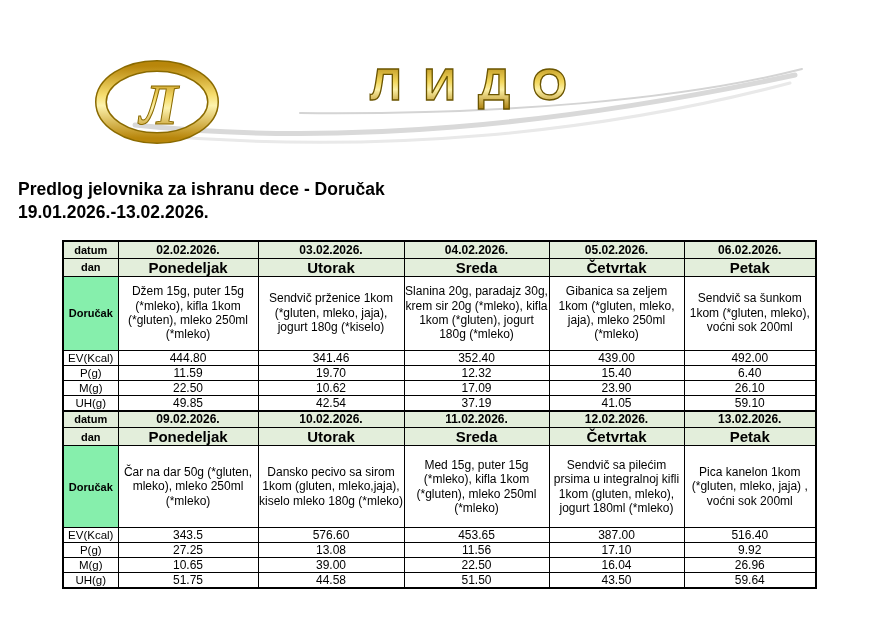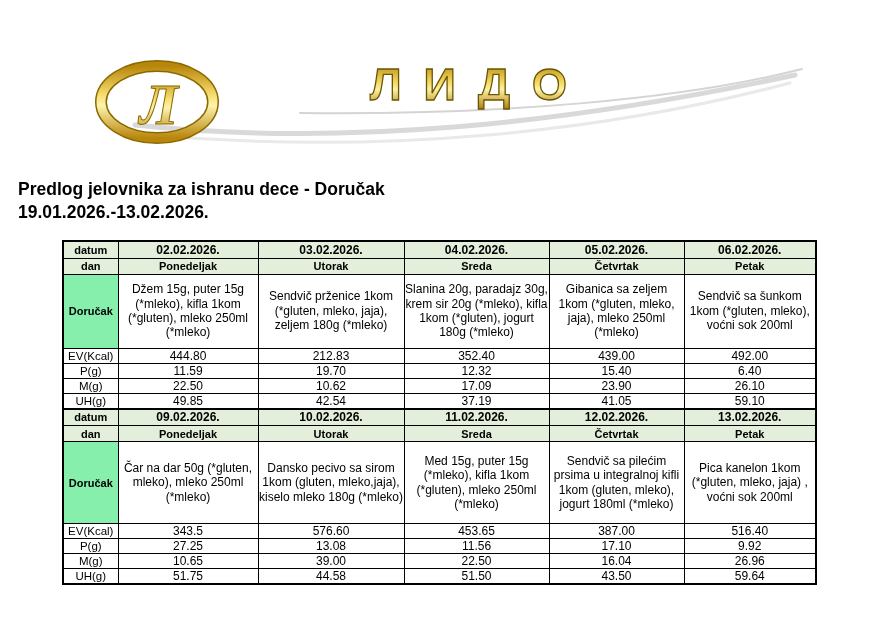--- a/index.html
+++ b/index.html
@@ -26,21 +26,21 @@
                 overflow:hidden;padding:0;}
   .green{background:#e3eedb;}
   .beige{background:#86efac;}
   tr.r-datum{height:17px;padding-left:16px;}
   tr.r-dan{height:16px;margin-top:16px;}
   tr.r-menu1{height:74px;}
   tr.r-menu2{height:82px;}
   tr.r-val{height:15px;}
   td.head-lbl{font-size:11px;font-weight:bold;}
   td.date-c{font-size:12px;font-weight:bold;margin-top:47px;}
-  td.day-c{font-size:11px;font-weight:bold;}
+  td.day-c{font-size:15px;font-weight:bold;}
   td.meal-lbl{font-size:11px;font-weight:bold;}
   td.menu-c{font-size:12px;line-height:1.2;padding:1px 3px;}
   td.nut-lbl{font-size:11.5px;text-align:left;padding-left:2px;margin-left:41px;}
   td.val-c{font-size:12px;}
   tr.sep td{border-top:2px solid #000;}
 </style>
 </head>
 <body>
 
 <div class="page">
@@ -106,29 +106,29 @@
         <td class="green head-lbl">dan</td>
         <td class="green day-c">Ponedeljak</td>
         <td class="green day-c">Utorak</td>
         <td class="green day-c">Sreda</td>
         <td class="green day-c">Četvrtak</td>
         <td class="green day-c">Petak</td>
       </tr>
       <tr class="r-menu1">
         <td class="beige meal-lbl">Doručak</td>
         <td class="menu-c">Džem 15g, puter 15g (*mleko), kifla 1kom (*gluten), mleko 250ml (*mleko)</td>
-        <td class="menu-c">Sendvič prženice 1kom (*gluten, mleko, jaja), zeljem 180g (*mleko)</td>
+        <td class="menu-c">Sendvič prženice 1kom (*gluten, mleko, jaja), jogurt 180g (*kiselo)</td>
         <td class="menu-c">Slanina 20g, paradajz 30g, krem sir 20g (*mleko), kifla 1kom (*gluten), jogurt 180g (*mleko)</td>
         <td class="menu-c">Gibanica sa zeljem 1kom (*gluten, mleko, jaja), mleko 250ml (*mleko)</td>
         <td class="menu-c">Sendvič sa šunkom 1kom (*gluten, mleko), voćni sok 200ml</td>
       </tr>
       <tr class="r-val">
         <td class="nut-lbl">EV(Kcal)</td>
         <td class="val-c">444.80</td>
-        <td class="val-c">212.83</td>
+        <td class="val-c">341.46</td>
         <td class="val-c">352.40</td>
         <td class="val-c">439.00</td>
         <td class="val-c">492.00</td>
       </tr>
       <tr class="r-val">
         <td class="nut-lbl">P(g)</td>
         <td class="val-c">11.59</td>
         <td class="val-c">19.70</td>
         <td class="val-c">12.32</td>
         <td class="val-c">15.40</td>

